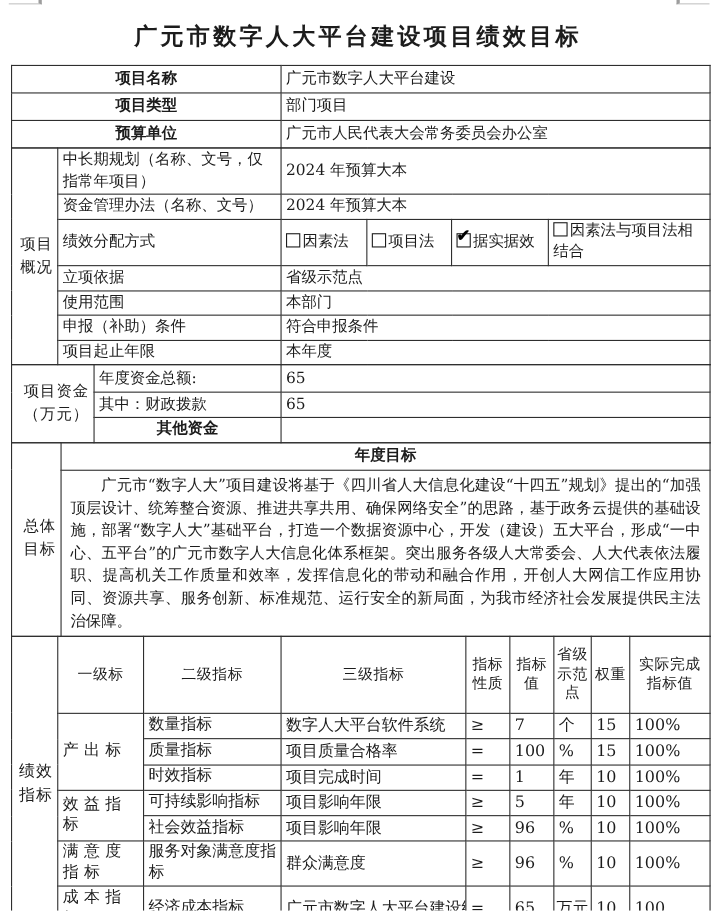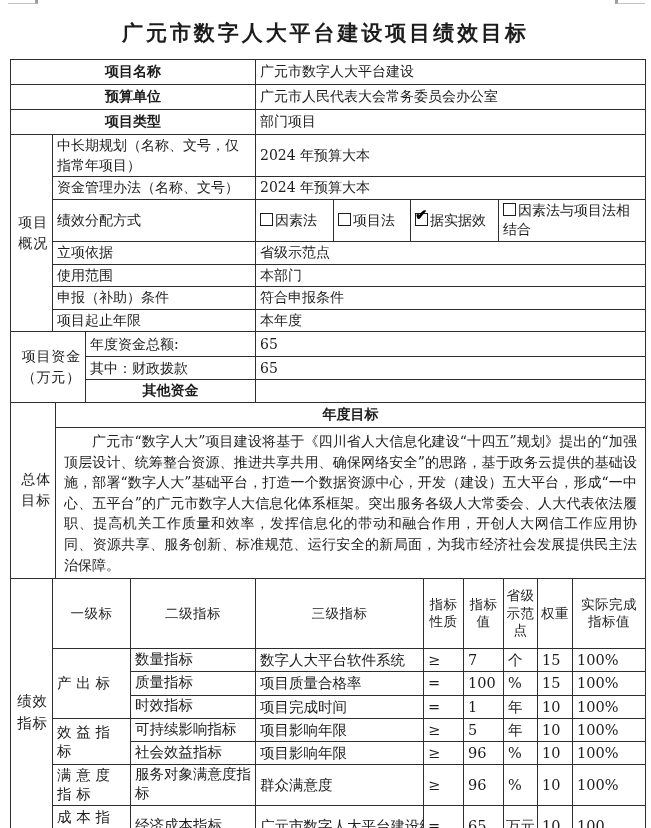--- a/index.html
+++ b/index.html
@@ -33,21 +33,21 @@
         margin-right:2px; vertical-align:-1px; position:relative; }
   .cb.checked::after { content:"✔"; position:absolute; left:-1px; top:-6px;
         font-size:15px; font-weight:bold; color:#000; line-height:1; }
 
   .goalhead { height:22px; }
   .goaltext { height:145px; vertical-align:top; text-align:justify;
         text-indent:2em; padding:3px 8px 2px 8px; line-height:20.6px; font-size:14px; }
 
   .tblE td { font-size:14.5px; }
   .tblE .head { text-align:center; font-size:13.5px; line-height:1.3; height:39px; letter-spacing:0.04em; }
-  .lvl1 { letter-spacing:0.33em; line-height:1.3; }
+  .lvl1 { letter-spacing:0.33em; line-height:1.3;font-family:Liberation Mono, monospace; }
   .lvl2 { line-height:1.3;font-family:Liberation Mono, monospace; }
   .fit { font-size:12.3px; white-space:nowrap; letter-spacing:0; }
   .num { font-size:13.5px; }
 </style>
 </head>
 <body>
 
 <div class="page">
   <div class="mark-l"></div>
   <div class="mark-r"></div>
@@ -60,26 +60,26 @@
     <colgroup>
         <col style="width:245px">
         <col style="width:390px">
       </colgroup>
     <tbody>
         <tr>
       <td class="c">项目名称</td>
       <td>广元市数字人大平台建设</td>
     </tr>
     <tr>
+      <td class="c">项目类型</td>
+      <td>部门项目</td>
+    </tr>
+    <tr>
       <td class="c">预算单位</td>
       <td>广元市人民代表大会常务委员会办公室</td>
-    </tr>
-    <tr>
-      <td class="c">项目类型</td>
-      <td>部门项目</td>
     </tr>
   </tbody>
     </table>
 
   <table class="tblB">
     <colgroup>
       <col style="width:42px">
         <col style="width:203px">
         <col style="width:78px">
       <col style="width:77px">

